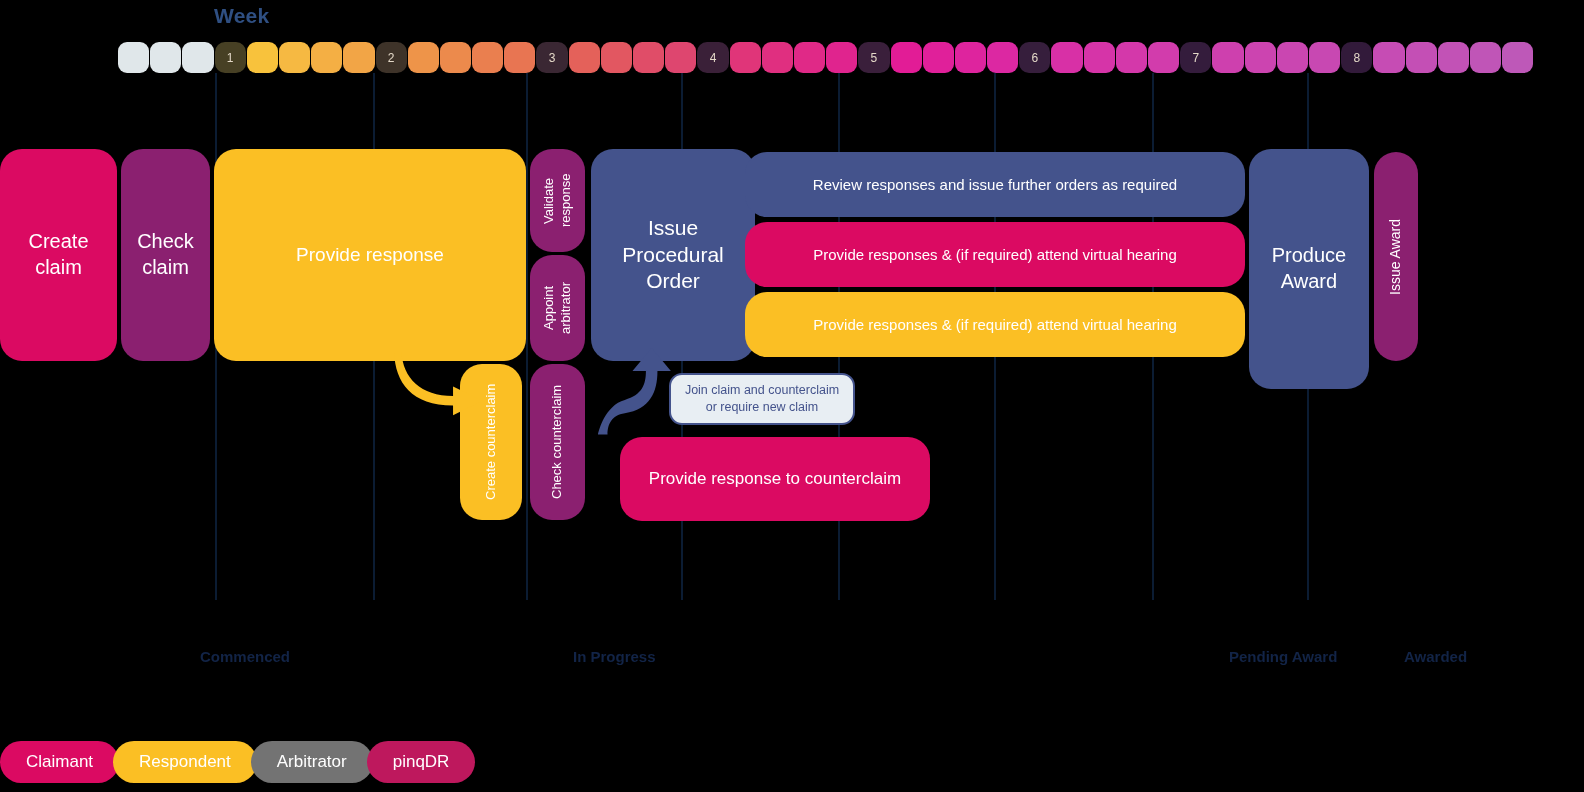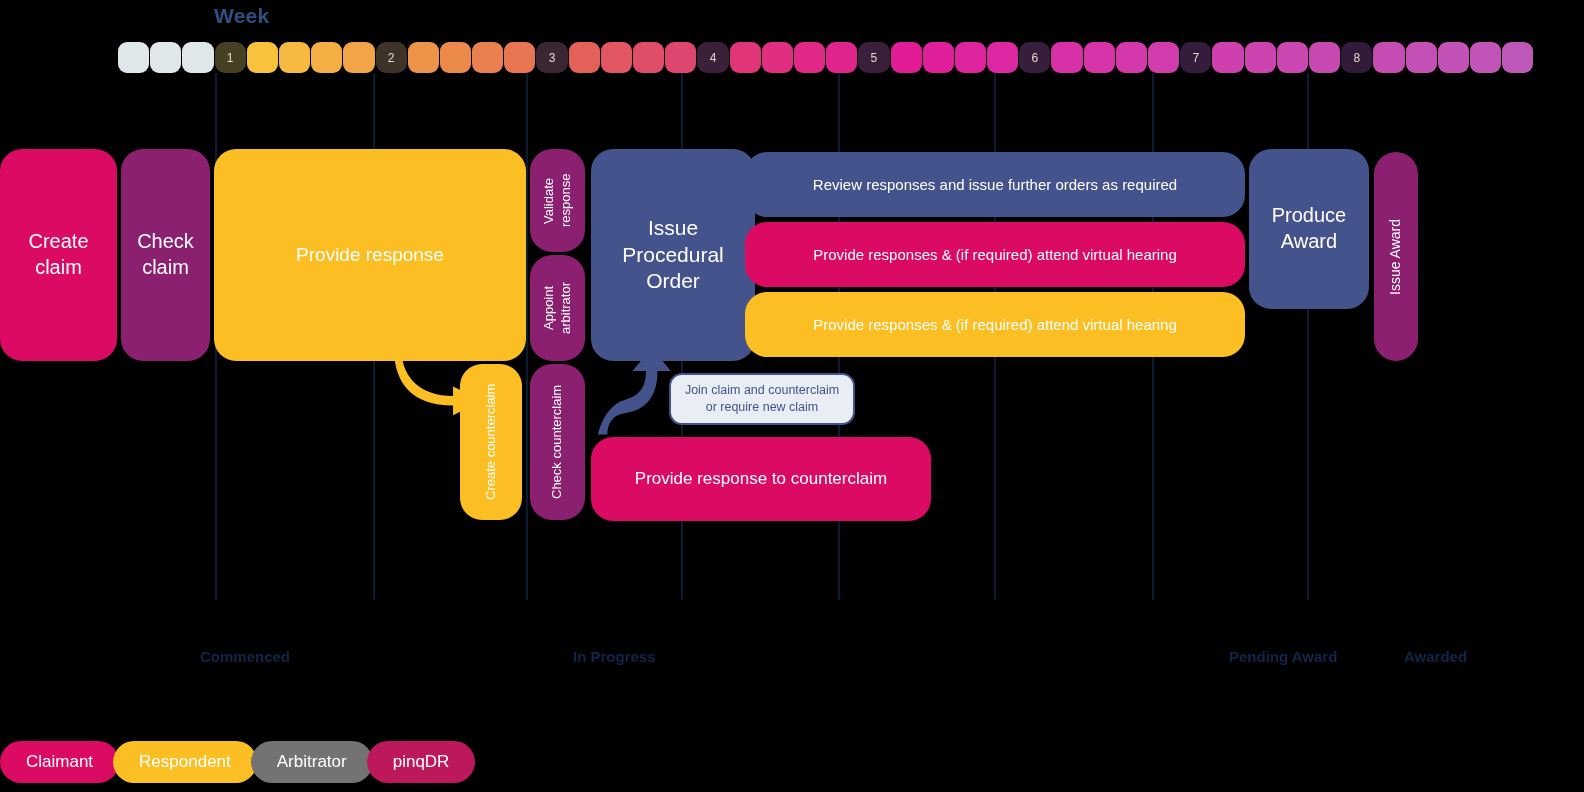--- a/index.html
+++ b/index.html
@@ -237,25 +237,25 @@
   </div>
 
   <div class="blk c-claimant" style="left:745px; top:222px; width:500px; height:65px; font-size:15px;">
     <span>Provide responses &amp; (if required) attend virtual hearing</span>
   </div>
 
   <div class="blk c-respondent" style="left:745px; top:292px; width:500px; height:65px; font-size:15px;">
     <span>Provide responses &amp; (if required) attend virtual hearing</span>
   </div>
 
-  <div class="blk c-claimant" style="left:591px; top:437px; width:340px; height:84px; font-size:17px;">
+  <div class="blk c-claimant" style="left:620px; top:437px; width:310px; height:84px; font-size:17px;">
     <span>Provide response to counterclaim</span>
   </div>
 
-  <div class="blk c-arbitrator" style="left:1249px; top:149px; width:120px; height:160px; font-size:20px;">
+  <div class="blk c-arbitrator" style="left:1249px; top:149px; width:120px; height:240px; font-size:20px;">
     <span>Produce Award</span>
   </div>
 
   <div class="blk vert c-pinqdr" style="left:1374px; top:152px; width:44px; height:209px; font-size:14px;">
     <span>Issue Award</span>
   </div>
 
   <svg class="arrow-svg" style="left:392px; top:352px;" width="110" height="80" viewBox="0 0 110 80">
     <path d="M6 2 C6 36, 26 60, 62 60 L62 48 L94 66 L62 84 L62 72 C16 72, -2 42, -2 2 Z" fill="#FBBF24" transform="translate(4,-4) scale(0.92,0.80)"></path>
   </svg>

